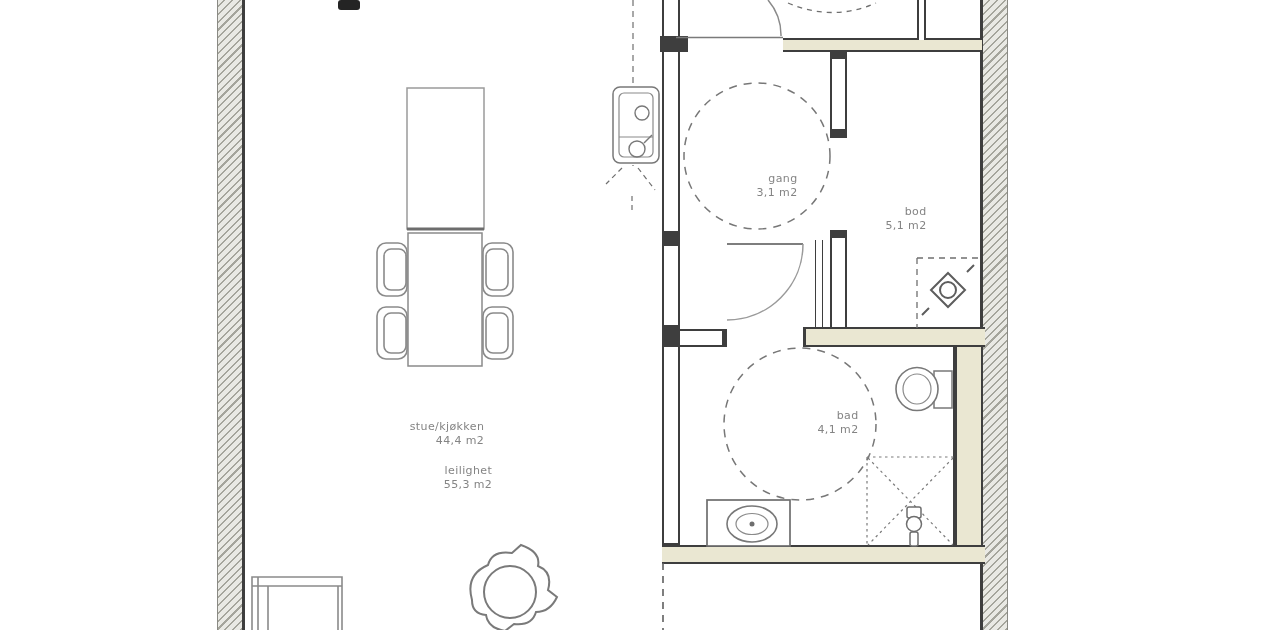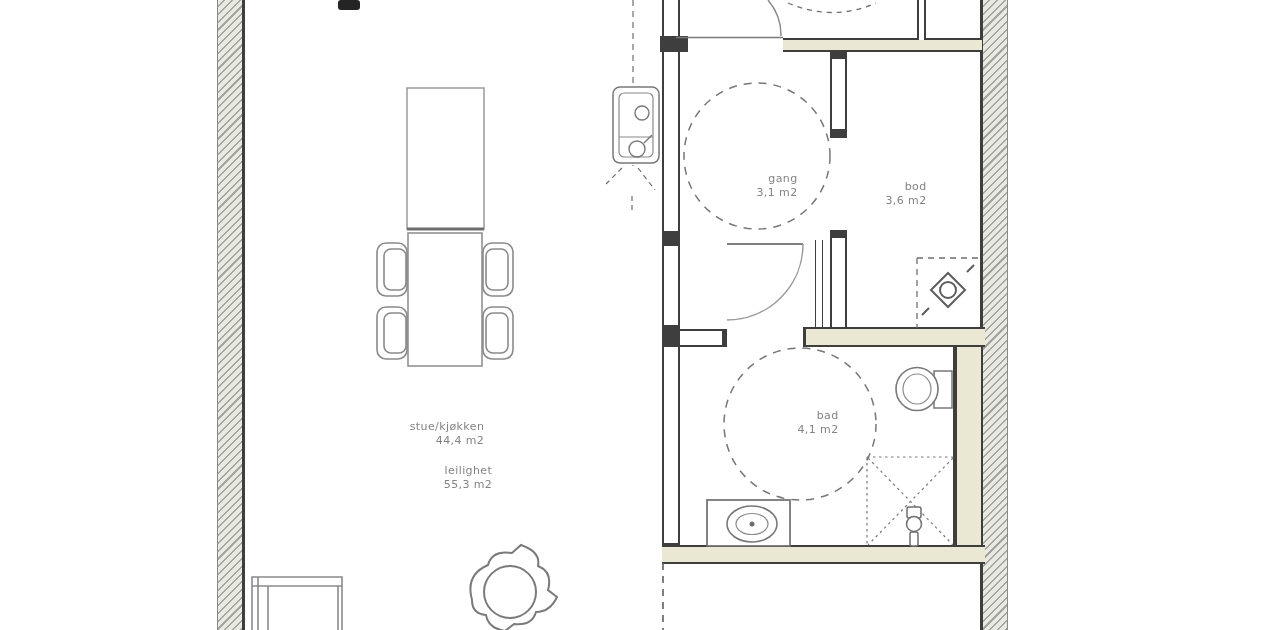--- a/index.html
+++ b/index.html
@@ -136,23 +136,23 @@
     <div>44,4 m2</div>
   </div>
   <div class="lbl" style="left:468px;top:464px">
     <div>leilighet</div>
     <div>55,3 m2</div>
   </div>
   <div class="lbl" style="left:777px;top:172px">
     <div>gang</div>
     <div>3,1 m2</div>
   </div>
-  <div class="lbl" style="left:906px;top:180px">
+  <div class="lbl" style="left:906px;top:205px">
     <div>bod</div>
-    <div>3,6 m2</div>
+    <div>5,1 m2</div>
   </div>
-  <div class="lbl" style="left:818px;top:409px">
+  <div class="lbl" style="left:838px;top:409px">
     <div>bad</div>
     <div>4,1 m2</div>
   </div>
 
  </div>
 </div>
 
 </body></html>

